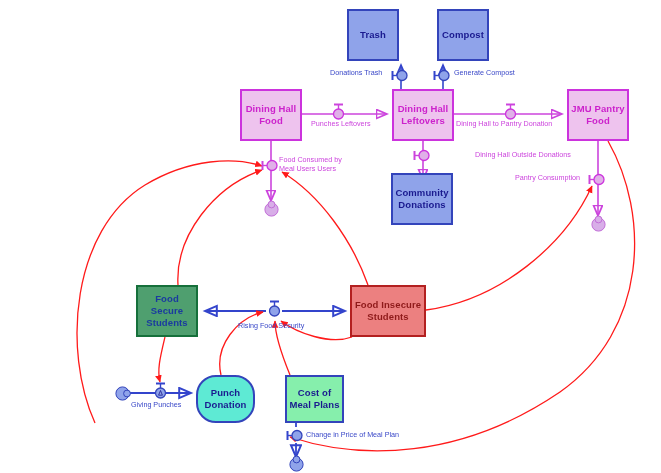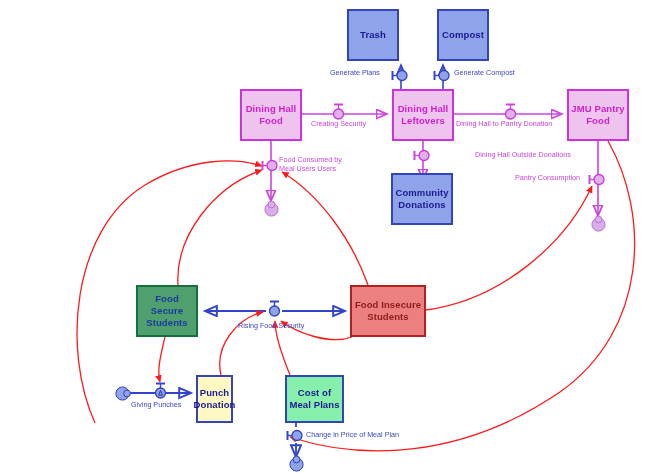--- a/index.html
+++ b/index.html
@@ -157,21 +157,21 @@
   </div>
 
   <div class="stock" style="left:136px;top:285px;width:62px;height:52px;background:#4f9f6f;border-color:#16703b;color:#1a3a9f;">
     <span>Food Secure<br>Students</span>
   </div>
 
   <div class="stock" style="left:350px;top:285px;width:76px;height:52px;background:#ec8080;border-color:#b32020;color:#8f1a1a;">
     <span>Food Insecure<br>Students</span>
   </div>
 
-  <div class="stock" style="left:196px;top:375px;width:37px;height:48px;background:#fef9c3;border-color:#3344bb;color:#1a1a8f;">
+  <div class="stock" style="left:196px;top:375px;width:59px;height:48px;background:#5eead4;border-color:#3344bb;color:#1a1a8f;border-radius:20px;">
     <span>Punch<br>Donation</span>
   </div>
 
   <div class="stock" style="left:285px;top:375px;width:59px;height:48px;background:#86efac;border-color:#3344bb;color:#1a1a8f;">
     <span>Cost of<br>Meal Plans</span>
   </div>
 
   <svg class="valve" style="left:262px;top:199px;" width="19" height="19" viewBox="0 0 19 19">
     <circle cx="9.5" cy="10.5" r="6.6" fill="#d8aee8" stroke="#c36fd8" stroke-width="1"></circle>
     <circle cx="9.5" cy="5.5" r="3.4" fill="#d8aee8" stroke="#c36fd8" stroke-width="1"></circle>
@@ -243,23 +243,23 @@
     <circle cx="8.5" cy="13" r="5" fill="#8fa3ea" stroke="#3344bb" stroke-width="1.3"></circle>
     <path d="M6.6,15.2 L8.5,10.5 L10.4,15.2 Z" fill="none" stroke="#1a1a8f" stroke-width="0.8"></path>
   </svg>
 
   <svg class="valve" style="left:284px;top:427px;" width="21" height="17" viewBox="0 0 21 17">
     <line x1="4" y1="8.5" x2="9" y2="8.5" stroke="#3344cc" stroke-width="1.4"></line>
     <line x1="3.5" y1="4" x2="3.5" y2="13" stroke="#3344cc" stroke-width="2"></line>
     <circle cx="13" cy="8.5" r="5" fill="#8fa3ea" stroke="#3344bb" stroke-width="1.3"></circle>
   </svg>
 
-  <div class="flow-label purple" style="left:311px;top:119px;">Creating Security</div>
+  <div class="flow-label purple" style="left:311px;top:119px;">Punches Leftovers</div>
   <div class="flow-label purple" style="left:456px;top:119px;">Dining Hall to Pantry Donation</div>
-  <div class="flow-label blue" style="left:330px;top:68px;">Generate Plans</div>
+  <div class="flow-label blue" style="left:330px;top:68px;">Donations Trash</div>
   <div class="flow-label blue" style="left:454px;top:68px;">Generate Compost</div>
   <div class="flow-label purple" style="left:434px;top:150px;padding-left:41px;">Dining Hall Outside Donations</div>
   <div class="flow-label purple" style="left:279px;top:155px;"><span>Food Consumed by</span><br><span>Meal Users Users</span></div>
   <div class="flow-label purple" style="left:515px;top:173px;">Pantry Consumption</div>
   <div class="flow-label blue" style="left:238px;top:289px;margin-top:32px;">Rising Food Security</div>
   <div class="flow-label blue" style="left:131px;top:400px;">Giving Punches</div>
   <div class="flow-label blue" style="left:306px;top:430px;">Change in Price of Meal Plan</div>
 
 </div>
 

